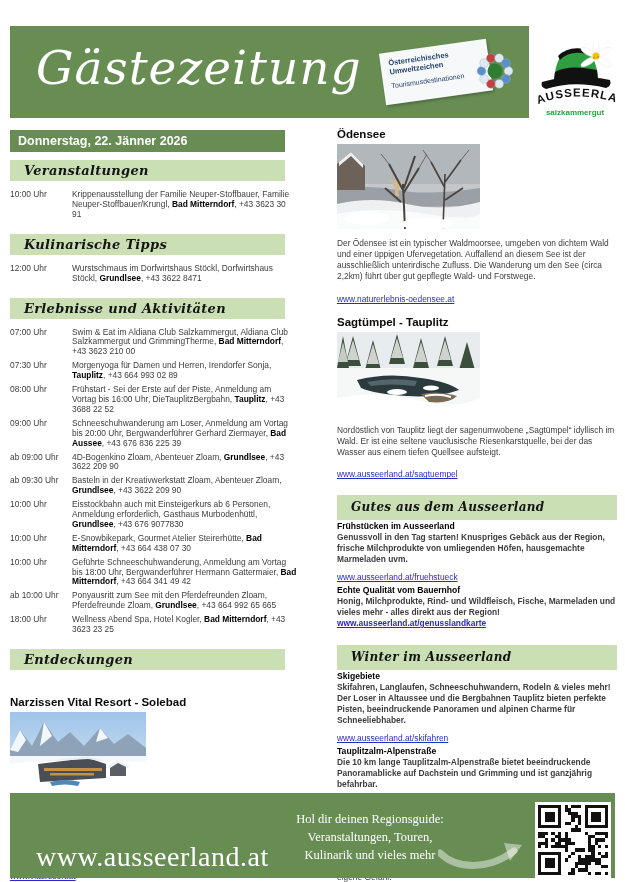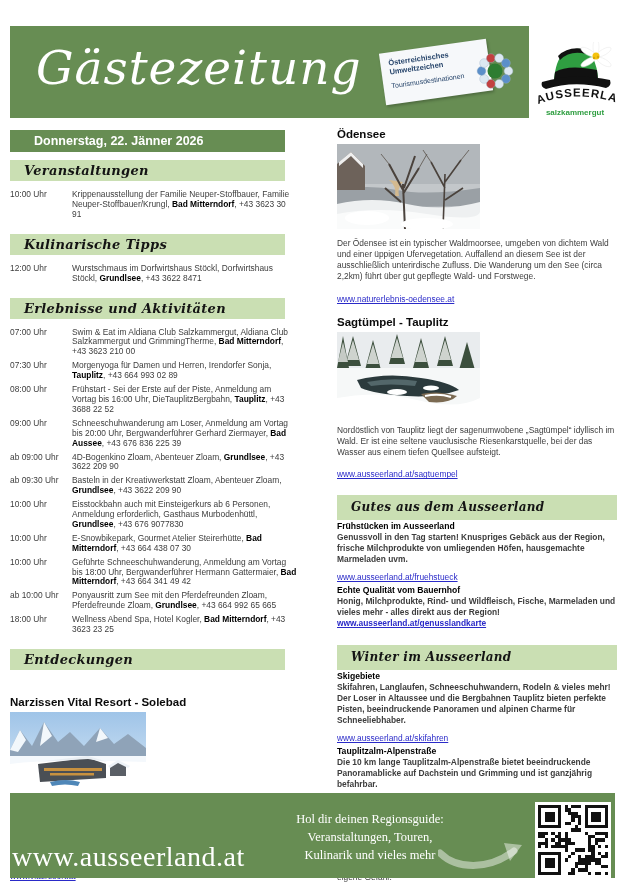--- a/index.html
+++ b/index.html
@@ -23,21 +23,21 @@
   }
   .eco-card .l1{font-size:7.5px;font-weight:bold;line-height:1.2;}
   .eco-card .l2{font-size:7px;margin-top:6px;}
   .eco-flower{position:absolute;left:462px;top:22px;}
   .hat-logo{position:absolute;left:518px;top:16px;}
   
   .col-left{position:absolute;left:10px;top:130px;width:296px;}
   .col-right{position:absolute;left:337px;top:128px;width:280px;}
   .date-bar{
     width:275px;height:22px;background:#678d53;color:#fff;
-    font-size:12.5px;font-weight:bold;line-height:22px;padding-left:24px;box-sizing:border-box;
+    font-size:12.5px;font-weight:bold;line-height:22px;padding-left:8px;box-sizing:border-box;
   }
   .sec-bar{
     width:275px;height:21px;background:#cadfb3;margin-top:8px;
     font-family:"DejaVu Serif", serif;font-style:italic;font-weight:bold;
     font-size:13px;color:#141414;line-height:21px;padding-left:14px;box-sizing:border-box;
     letter-spacing:.3px;
   }
   .sec-bar.right{width:280px;height:25px;line-height:25px;font-size:12px;margin-top:14px;}
   .events{margin:9px 0 14px 0;}
   .event{display:flex;margin-bottom:4px;font-size:8.4px;line-height:1.18;}
@@ -49,21 +49,21 @@
   p.body{font-size:8.4px;line-height:1.3;margin:0 0 6px 0;width:100%;}
   a.link{font-size:8.4px;color:#2a2ac8;text-decoration:underline;display:inline-block;margin:0 0 2px 0;}
   .article{margin-bottom:10px;}
   .sub{margin-top:1px;}
   .sub .head{font-size:8.6px;font-weight:bold;color:#000;margin:0;}
   .sub p.body{margin:1px 0 1px 0;font-weight:bold;}
   .note{margin-top:14px;}
   
   .footer{position:absolute;left:10px;top:793px;width:605px;height:85px;background:#678d53;}
   .footer .bigurl{
-    position:absolute;left:2px;bottom:5px;color:#fff;
+    position:absolute;left:26px;bottom:5px;color:#fff;
     font-family:"Liberation Serif", serif;font-size:28px;letter-spacing:.5px;
   }
   .footer .cta{
     position:absolute;left:270px;top:17px;width:180px;text-align:center;color:#fff;
     font-family:"Liberation Serif", serif;font-size:12.5px;line-height:1.45;
   }
   .footer .arrow{position:absolute;left:428px;top:42px;}
   .qr{position:absolute;right:4px;top:9px;width:70px;height:70px;background:#fff;padding:3px;}
 </style>
 </head>

